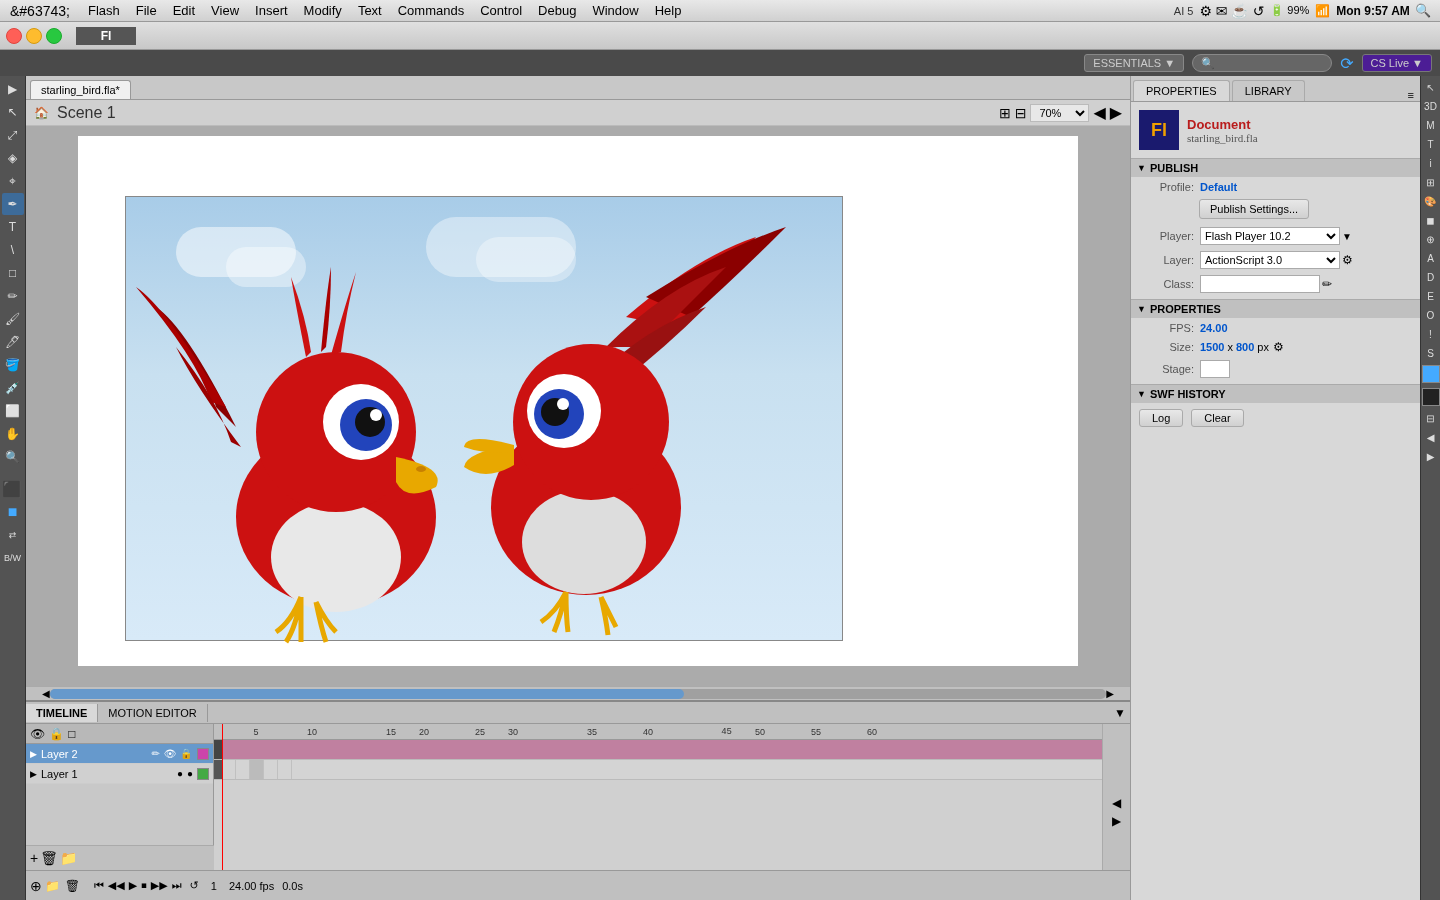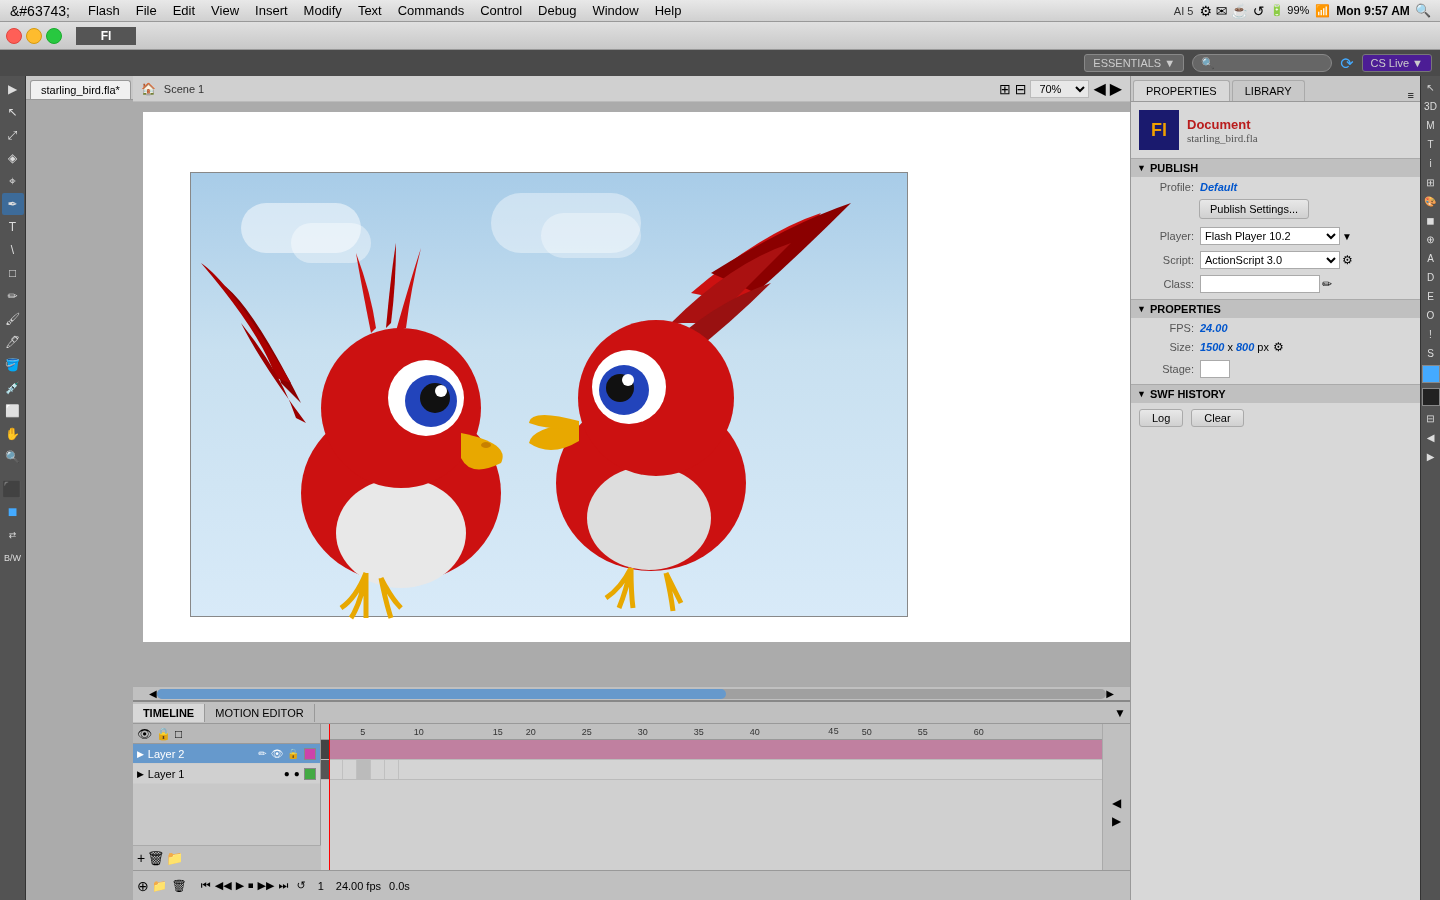--- a/index.html
+++ b/index.html
@@ -50,42 +50,42 @@
       width: 26px; background: #535353; display: flex; flex-direction: column; align-items: center;
       padding: 2px 0; gap: 1px; border-right: 1px solid #333;
     }
     .tool-btn {
       width: 22px; height: 22px; background: transparent; display: flex; align-items: center; justify-content: center;
       cursor: pointer; border-radius: 2px; color: #ddd; font-size: 12px;
     }
     .tool-btn.active { background: #3d6b99; }
 
     
-    #center-area { flex: 1; display: flex; flex-direction: row; background: #ababab; overflow: hidden; }
+    #center-area { flex: 1; display: flex; flex-direction: column; background: #ababab; overflow: hidden; }
 
     
     #scene-tabs {
       height: 24px; background: #c8c8c8; display: flex; align-items: flex-end; padding-left: 4px;
       border-bottom: 1px solid #999;
     }
     .file-tab {
       padding: 3px 10px; background: #e0e0e0; border: 1px solid #999; border-bottom: none;
       font-size: 11px; cursor: pointer; border-radius: 3px 3px 0 0; margin-right: 2px;
     }
     .file-tab.active { background: #f0f0f0; }
 
     
     #stage-area {
       flex: 1; background: #ababab; overflow: auto; position: relative; display: flex; flex-direction: column;
     }
     #stage-toolbar {
       height: 26px; background: #d0d0d0; display: flex; align-items: center; padding: 0 8px; gap: 8px;
       border-bottom: 1px solid #bbb;
     }
-    .scene-label { font-size: 11px; color: #333; }
+    .scene-label { font-size: 16px; color: #333; }
     .zoom-controls { margin-left: auto; display: flex; align-items: center; gap: 4px; }
     .zoom-select { font-size: 11px; padding: 1px 4px; background: #e8e8e8; border: 1px solid #bbb; }
 
     #canvas-container {
       flex: 1; overflow: auto; padding: 10px; position: relative; background: #ababab;
     }
     #flash-canvas {
       background: white; position: relative; overflow: hidden;
       width: 1000px; height: 530px; margin: 0 auto;
     }
@@ -156,21 +156,21 @@
       background: #c0c0c0; padding: 3px 6px; font-size: 11px; font-weight: bold;
       display: flex; align-items: center; gap: 4px; cursor: pointer; border-top: 1px solid #aaa;
       margin: 4px -8px 4px -8px;
     }
     .section-arrow { font-size: 9px; }
 
     .prop-row {
       display: flex; align-items: center; margin-bottom: 6px; font-size: 11px;
     }
     .prop-label { width: 55px; color: #555; text-align: right; margin-right: 6px; }
-    .prop-value { color: #0055cc; font-weight: bold; font-style: italic; }
+    .prop-value { color: #0055cc; font-weight: bold; }
     .prop-input {
       width: 80px; height: 18px; border: 1px solid #aaa; background: white;
       font-size: 11px; padding: 0 3px;
     }
     .prop-select {
       width: 140px; height: 18px; border: 1px solid #aaa; background: white;
       font-size: 11px;
     }
     .btn-publish {
       padding: 3px 10px; background: linear-gradient(to bottom, #e8e8e8, #d0d0d0);
@@ -430,21 +430,21 @@
           <div id="tl-frames" style="overflow:hidden;flex:1;position:relative;">
 
             <div class="tl-ruler">
               <div style="display:flex;width:100%;font-size:9px;color:#333;">
                 <span style="width:14px;text-align:center;flex-shrink:0;"></span>
                 <span style="width:56px;text-align:center;flex-shrink:0;">5</span>
                 <span style="width:56px;text-align:center;flex-shrink:0;">10</span>
                 <span style="width:56px;text-align:right;flex-shrink:0;">15</span>
                 <span style="width:56px;text-align:center;flex-shrink:0;">20</span>
                 <span style="width:56px;text-align:center;flex-shrink:0;">25</span>
-                <span style="width:56px;text-align:center;flex-shrink:0;">30</span>
+                <span style="width:56px;text-align:left;flex-shrink:0;">30</span>
                 <span style="width:56px;text-align:center;flex-shrink:0;">35</span>
                 <span style="width:56px;text-align:center;flex-shrink:0;">40</span>
                 <span style="width:56px;text-align:right;flex-shrink:0;font-family:Liberation Mono, monospace;">45</span>
                 <span style="width:56px;text-align:center;flex-shrink:0;">50</span>
                 <span style="width:56px;text-align:center;flex-shrink:0;">55</span>
                 <span style="width:56px;text-align:center;flex-shrink:0;">60</span>
               </div>
             </div>
 
             <div style="height:20px;border-bottom:1px solid #bbb;position:relative;display:flex;background:#d4d4d4;">
@@ -535,21 +535,21 @@
         <span class="prop-label">Player:</span>
         <select class="prop-select">
           <option>Flash Player 10.2</option>
           <option>Flash Player 10.1</option>
           <option>Flash Player 9</option>
         </select>
         <span style="font-size:10px;margin-left:2px;cursor:pointer;">▼</span>
       </div>
 
       <div class="prop-row">
-        <span class="prop-label">Script:</span>
+        <span class="prop-label">Layer:</span>
         <select class="prop-select">
           <option>ActionScript 3.0</option>
           <option>ActionScript 2.0</option>
         </select>
         <span style="font-size:12px;margin-left:2px;cursor:pointer;">⚙</span>
       </div>
 
       <div class="prop-row">
         <span class="prop-label">Class:</span>
         <input type="text" class="prop-input" style="width: 120px;" value="">

